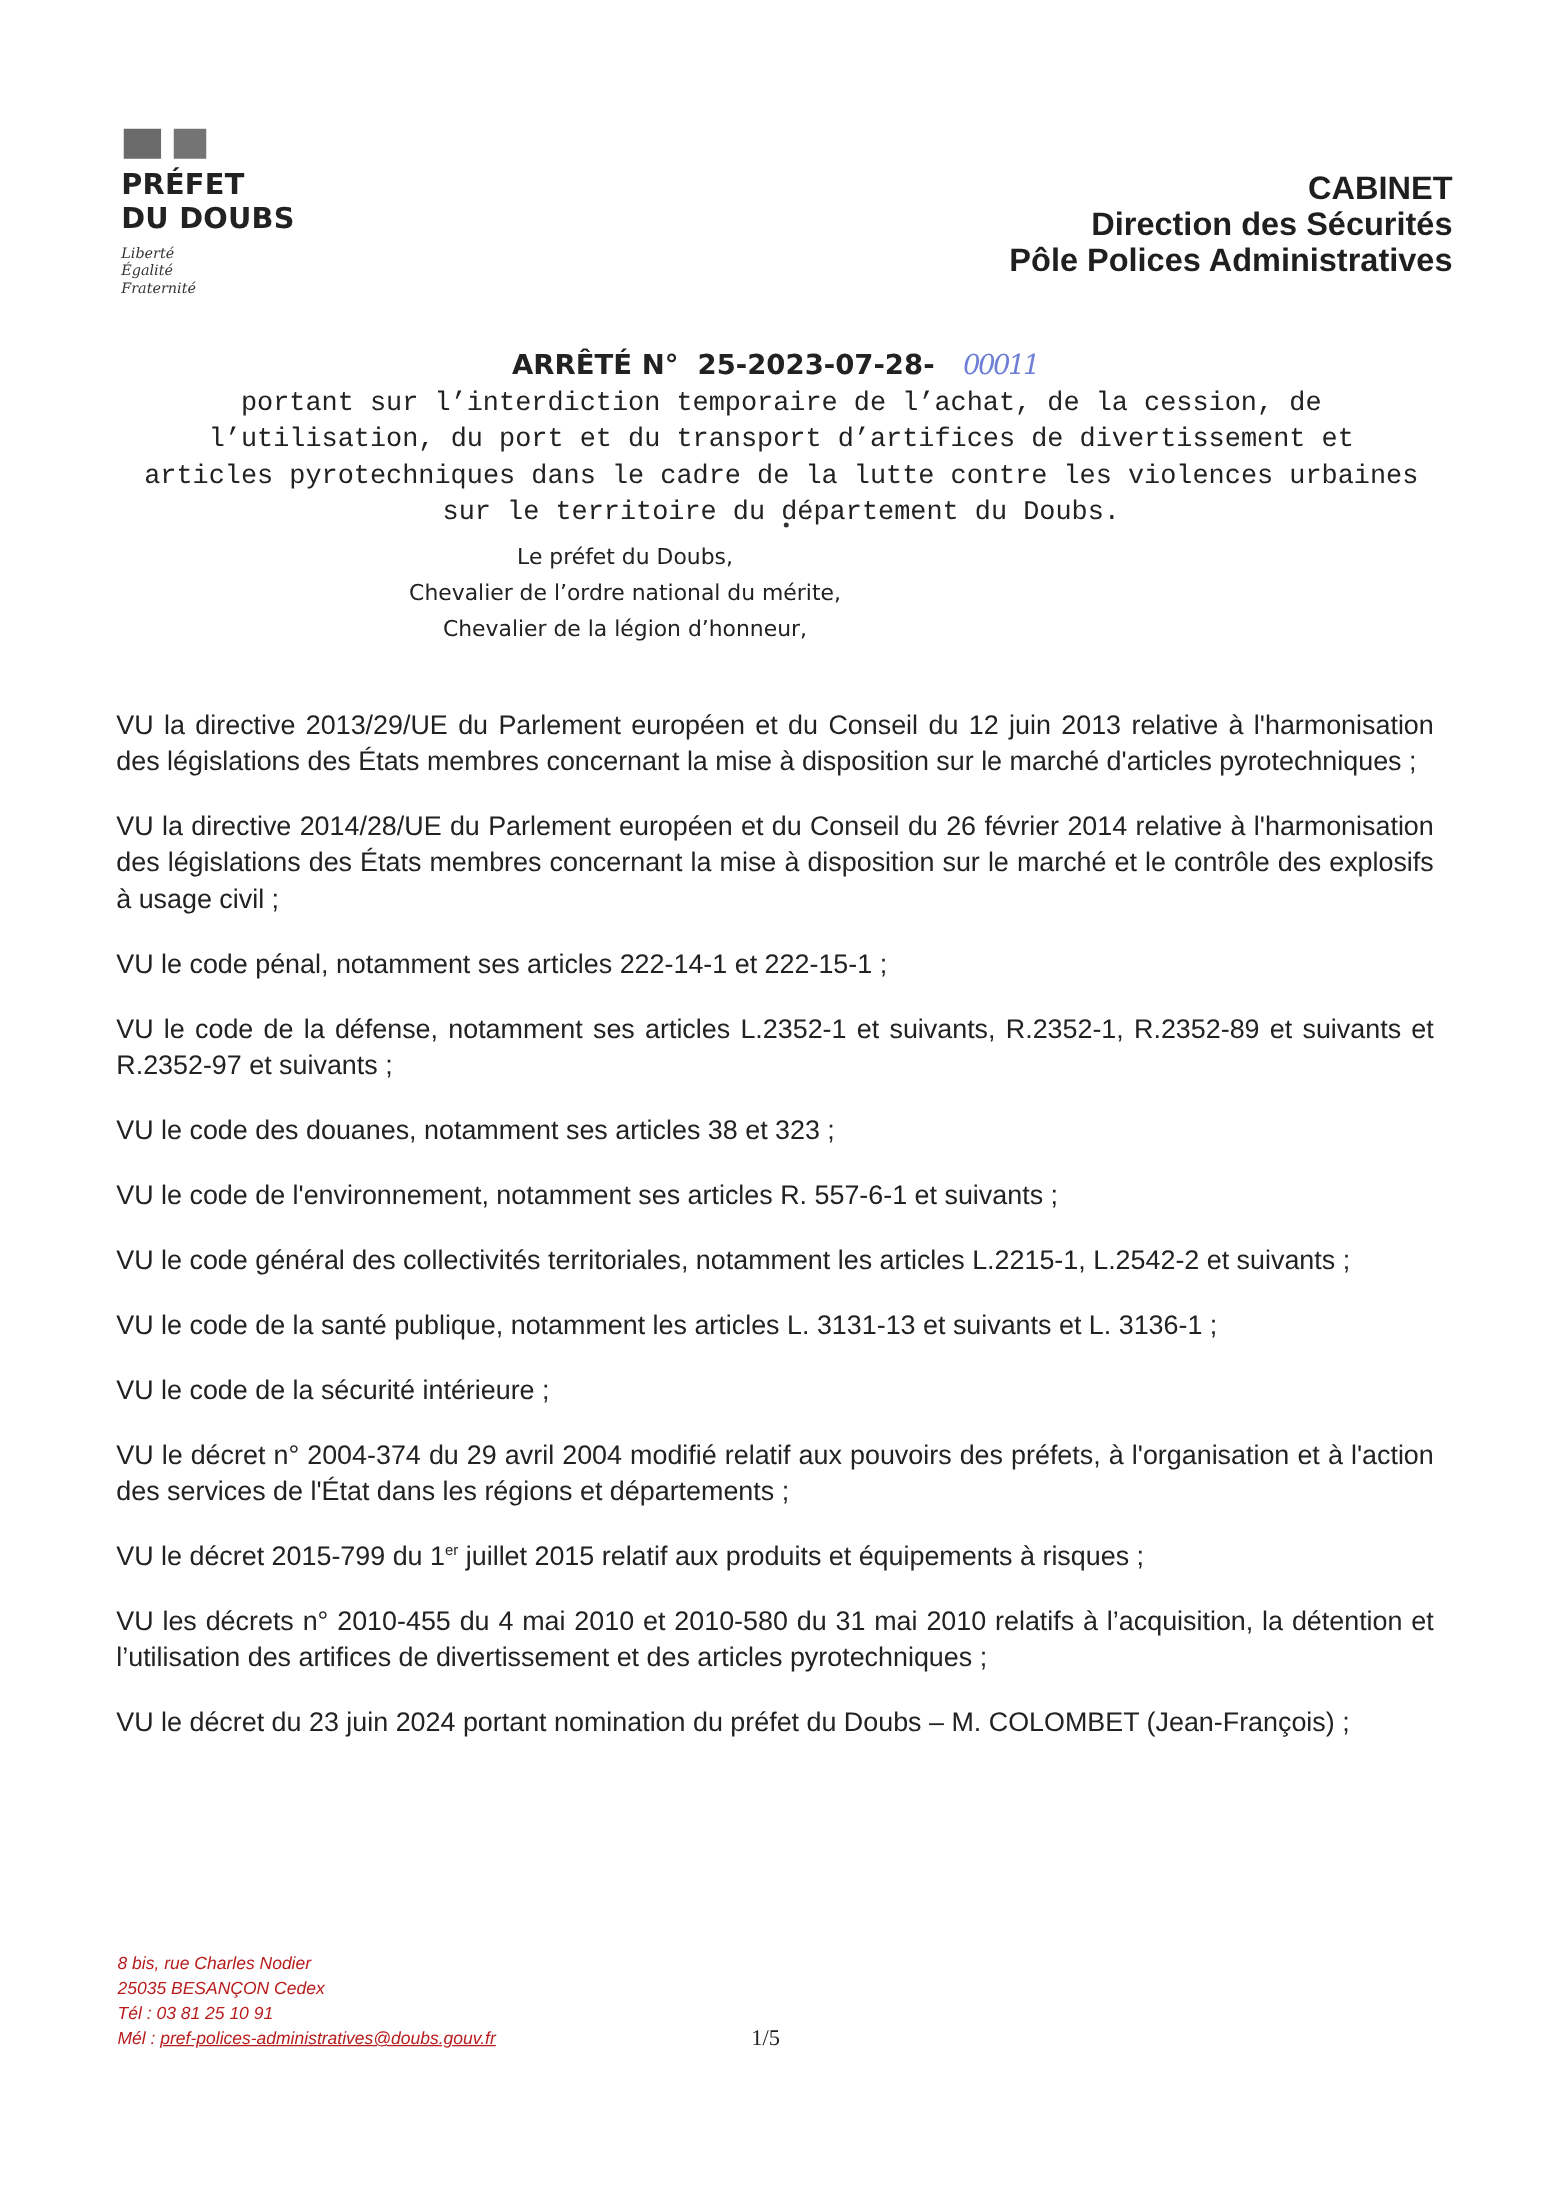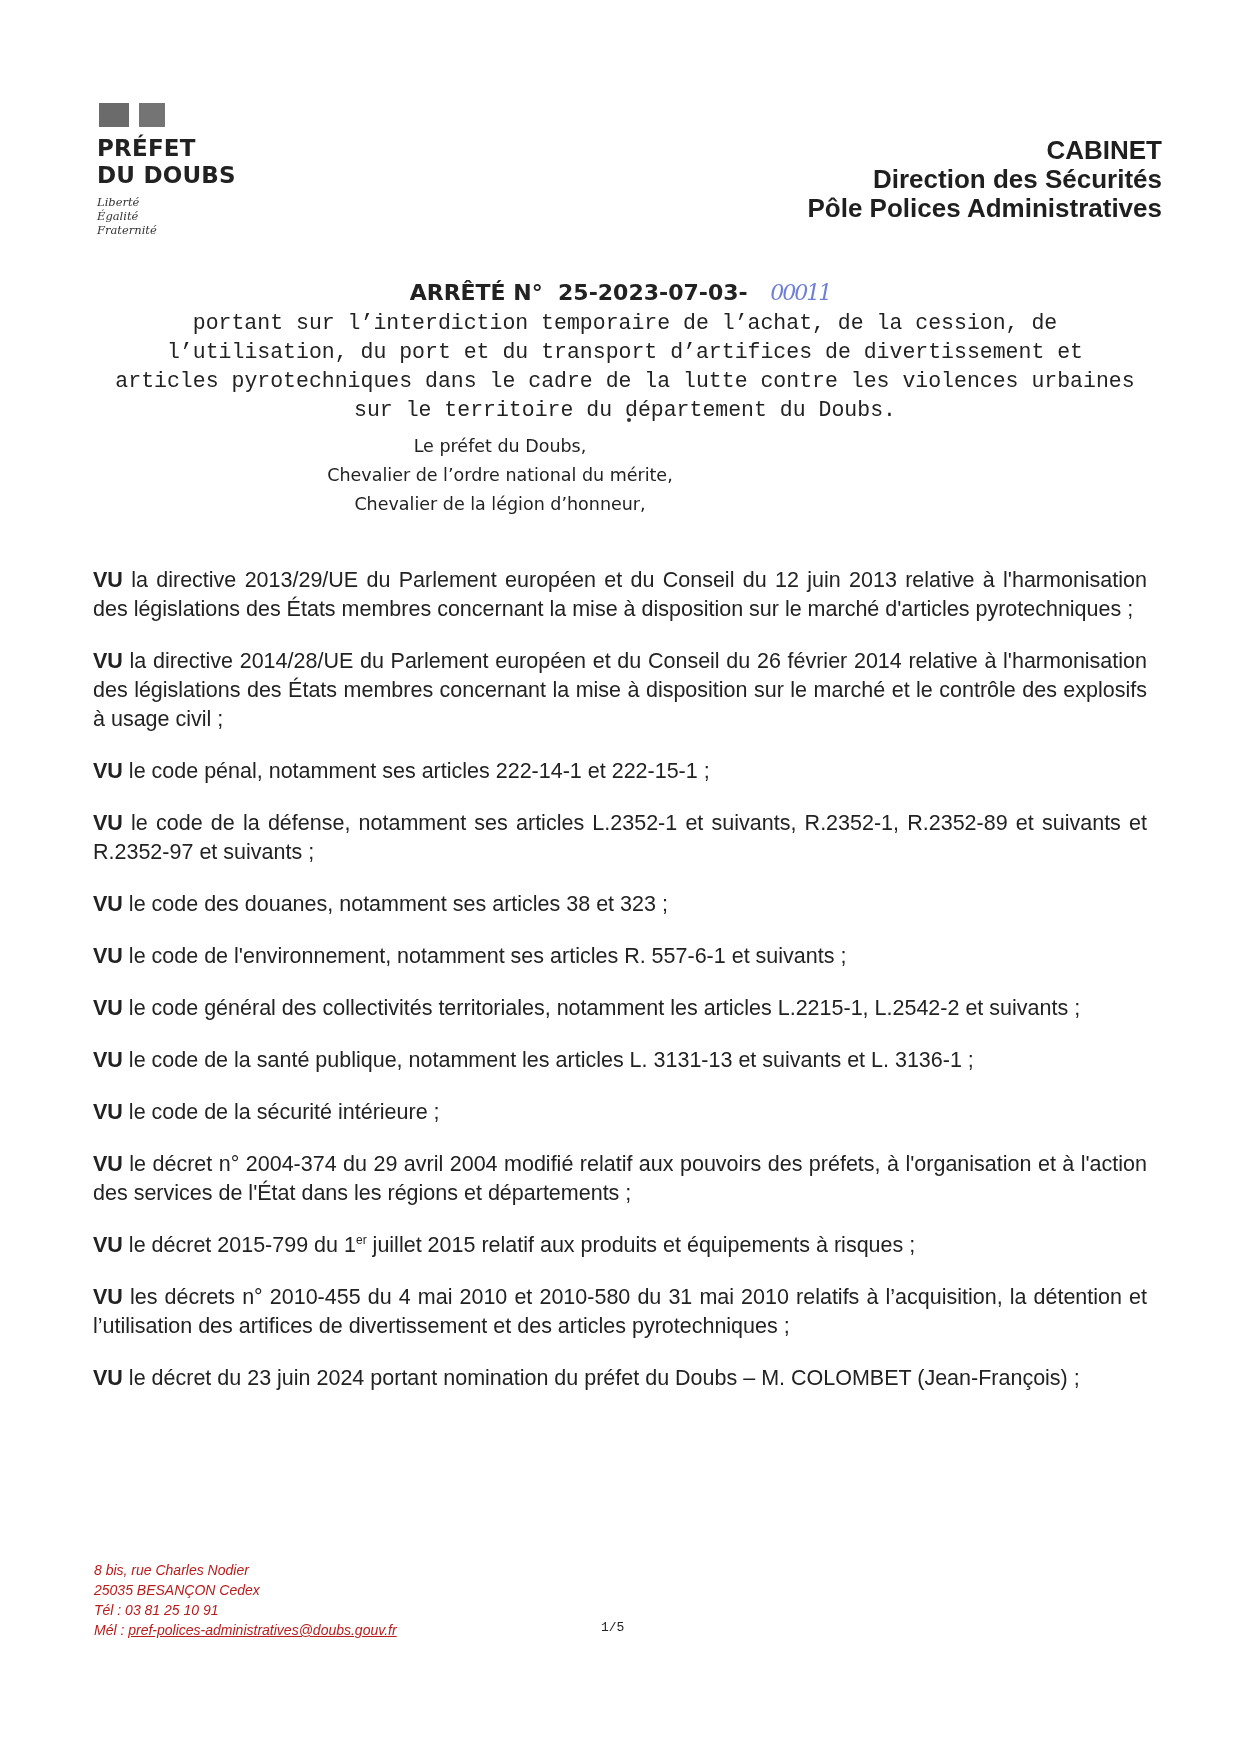--- a/index.html
+++ b/index.html
@@ -43,30 +43,30 @@
     .authority {
       position: absolute; left: 0; width: 1000px; top: 432px;
       text-align: center; font-size: 17.5px; line-height: 29px; color: #222;
     }
     .body {
       position: absolute; left: 93px; width: 1054px; top: 566px;
       font-family: "Liberation Sans", sans-serif; font-size: 21.5px; line-height: 29px;
       color: #222; text-align: justify;
     }
     .vu { margin: 0 0 23px 0; }
-    .vu b { font-weight: bold; }
+    .vu b { font-weight: normal; }
     sup { font-size: 12px; line-height: 0; }
     .footer {
       position: absolute; left: 94px; top: 1560px;
       font-family: "Liberation Sans", sans-serif; font-size: 14px; line-height: 20px; color: #b91c1c; font-style: italic;
     }
     .footer .mail { text-decoration: underline; }
     .page-num {
       position: absolute; left: 601px; top: 1620px;
-      font-family: Liberation Mono, monospace; font-size: 13px; color: #222;
+      font-family: Liberation Serif, serif; font-size: 18px; color: #222;
     }
   </style>
 </head>
 <body>
 
 <div class="logo">
   <div class="flag">
     <div class="f1"></div>
       <div class="f2"></div>
       <div class="f3"></div>
@@ -80,21 +80,21 @@
   </div>
 </div>
 
 <div class="service">
   <div>CABINET</div>
   <div>Direction des Sécurités</div>
   <div>Pôle Polices Administratives</div>
 </div>
 
 <div class="title-line">
-  <span style="white-space:pre">ARRÊTÉ N°  25-2023-07-03-</span>
+  <span style="white-space:pre">ARRÊTÉ N°  25-2023-07-28-</span>
   <span class="hand">00011</span>
 </div>
 
 <div class="subtitle">portant sur l’interdiction temporaire de l’achat, de la cession, de l’utilisation, du port et du transport d’artifices de divertissement et articles pyrotechniques dans le cadre de la lutte contre les violences urbaines sur le territoire du département du Doubs.</div>
 
 <div class="dot"></div>
 
 <div class="authority">
   <div>Le préfet du Doubs,</div>
   <div>Chevalier de l’ordre national du mérite,</div>

